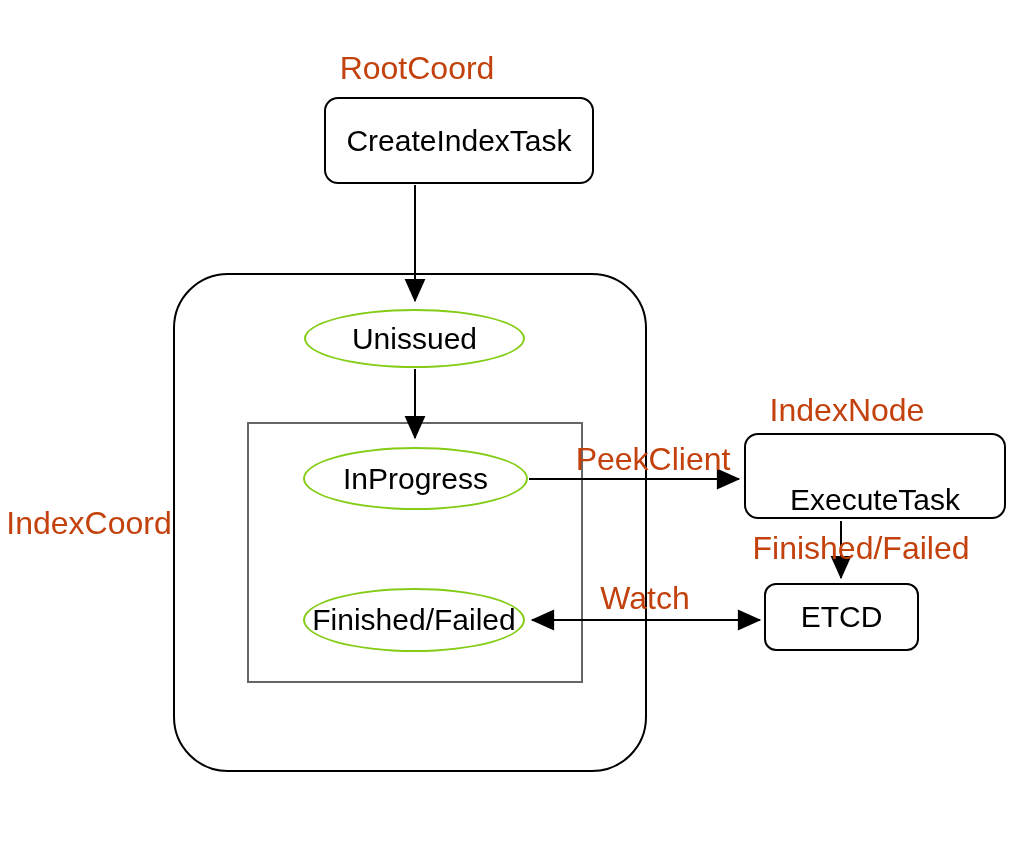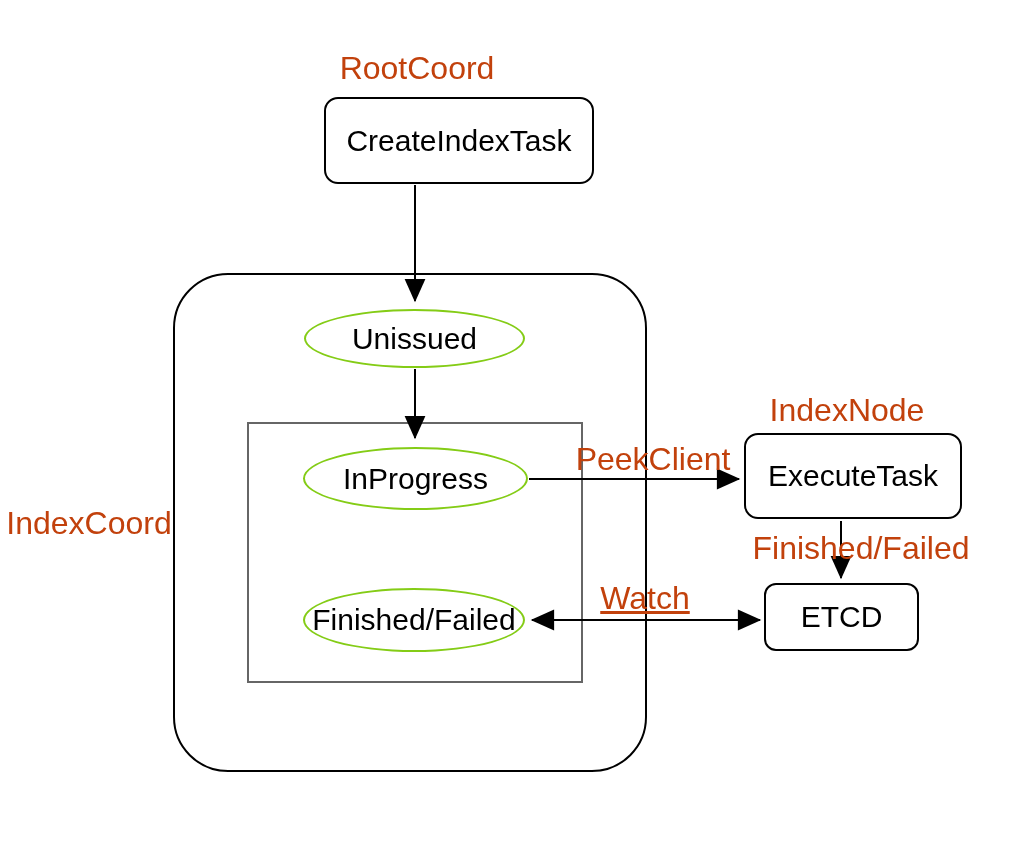--- a/index.html
+++ b/index.html
@@ -92,21 +92,21 @@
   </div>
 
   <div class="node-ellipse" style="left:303px; top:447px; width:225px; height:63px;">
     <span>InProgress</span>
   </div>
 
   <div class="node-ellipse" style="left:303px; top:588px; width:222px; height:64px;">
     <span>Finished/Failed</span>
   </div>
 
-  <div class="node-box" style="left:744px; top:433px; width:218px; height:86px;">
+  <div class="node-box" style="left:744px; top:433px; width:262px; height:86px;align-items:flex-end;">
     <span>ExecuteTask</span>
   </div>
 
   <div class="node-box" style="left:764px; top:583px; width:155px; height:68px; border-radius:12px;">
     <span>ETCD</span>
   </div>
 
   <svg class="edges" xmlns="http://www.w3.org/2000/svg">
     <defs>
       <marker id="arrowhead" viewBox="0 0 10 10" refX="9" refY="5" markerWidth="13" markerHeight="13" orient="auto-start-reverse">
@@ -117,15 +117,15 @@
     <path d="M415,369 L415,438" stroke="#000000" stroke-width="2" fill="none" marker-end="url(#arrowhead)"></path>
     <path d="M529,479 L739,479" stroke="#000000" stroke-width="2" fill="none" marker-end="url(#arrowhead)"></path>
     <path d="M841,521 L841,578" stroke="#000000" stroke-width="2" fill="none" marker-end="url(#arrowhead)"></path>
     <path d="M532,620 L760,620" stroke="#000000" stroke-width="2" fill="none" marker-start="url(#arrowhead)" marker-end="url(#arrowhead)"></path>
   </svg>
 
   <div class="dlabel" style="left:553px; top:439px; width:200px;">PeekClient</div>
 
   <div class="dlabel" style="left:736px; top:528px; width:250px;">Finished/Failed</div>
 
-  <div class="dlabel" style="left:545px; top:578px; width:200px;text-decoration:underline;">Watch</div>
+  <div class="dlabel" style="left:545px; top:578px; width:200px;">Watch</div>
 
 </div>
 
 </body></html>

